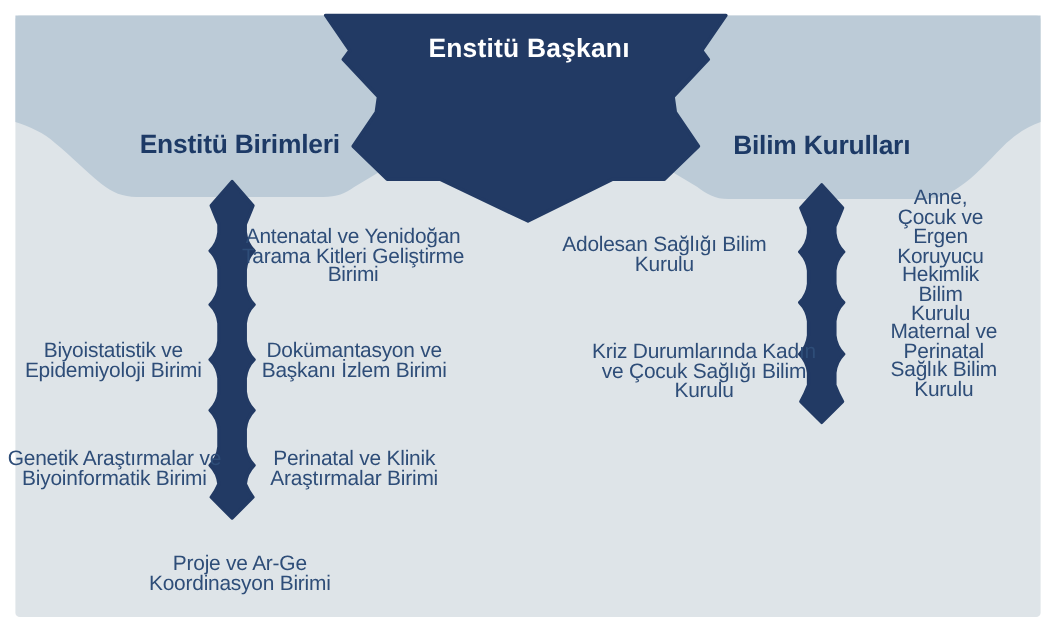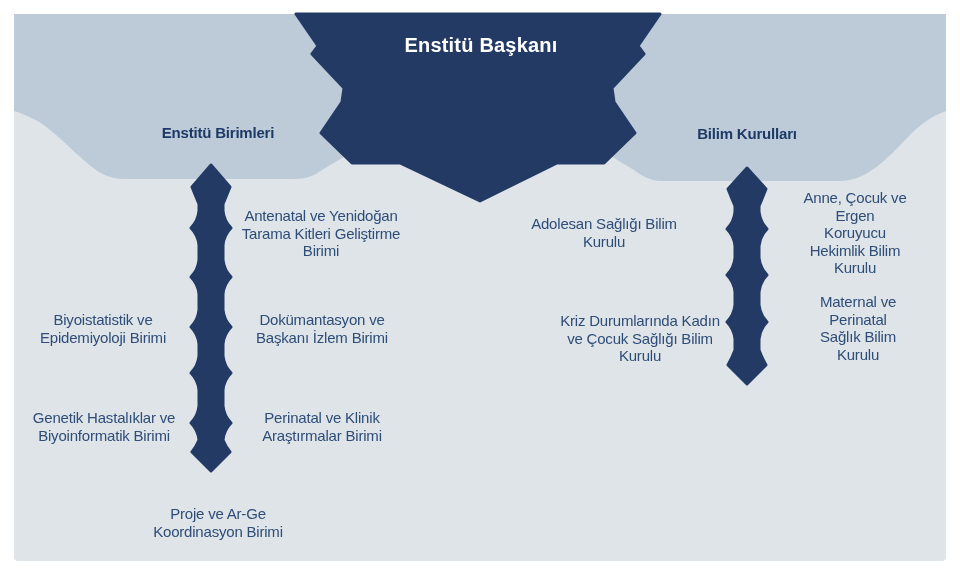--- a/index.html
+++ b/index.html
@@ -18,41 +18,41 @@
     stroke:var(--navy,#223a64);
     stroke-width:3;
     stroke-linejoin:round;
   }
   .node-label{
     position:absolute;
     transform:translate(-50%,-50%);
     text-align:center;
     white-space:pre-line;
     color:var(--label_text,#2e4d78);
-    font-size:15px;
+    font-size:19px;
     line-height:17.5px;
     letter-spacing:-0.2px;
   }
   .group-header{
     position:absolute;
     transform:translate(-50%,-50%);
     text-align:center;
     color:var(--header_text,#1d3a66);
     font-weight:bold;
-    font-size:15px;
+    font-size:24px;
     letter-spacing:-0.2px;
     white-space:nowrap;
   }
   .root-title{
     position:absolute;
     transform:translate(-50%,-50%);
     text-align:center;
     color:var(--title_text,#ffffff);
     font-weight:bold;
-    font-size:20px;
+    font-size:24px;
     letter-spacing:0.2px;
     white-space:nowrap;
   }
 </style>
 </head>
 <body>
 
 <div class="stage">
 
   <svg viewBox="0 0 960 575" aria-hidden="true">
@@ -109,21 +109,21 @@
   <div class="group-header" style="left:218px;top:132px">Enstitü Birimleri</div>
   <div class="group-header" style="left:747px;top:133px">Bilim Kurulları</div>
 
   <div class="node-label" style="left:321px;top:233px">Antenatal ve Yenidoğan
 Tarama Kitleri Geliştirme
 Birimi</div>
   <div class="node-label" style="left:103px;top:328px">Biyoistatistik ve
 Epidemiyoloji Birimi</div>
   <div class="node-label" style="left:322px;top:328px">Dokümantasyon ve
 Başkanı İzlem Birimi</div>
-  <div class="node-label" style="left:104px;top:426px">Genetik Hastalıklar ve
+  <div class="node-label" style="left:104px;top:426px">Genetik Araştırmalar ve
 Biyoinformatik Birimi</div>
   <div class="node-label" style="left:322px;top:426px">Perinatal ve Klinik
 Araştırmalar Birimi</div>
   <div class="node-label" style="left:218px;top:522px">Proje ve Ar-Ge
 Koordinasyon Birimi</div>
 
   <div class="node-label" style="left:604px;top:232px">Adolesan Sağlığı Bilim
 Kurulu</div>
   <div class="node-label" style="left:855px;top:233px">Anne, Çocuk ve Ergen
 Koruyucu Hekimlik Bilim

